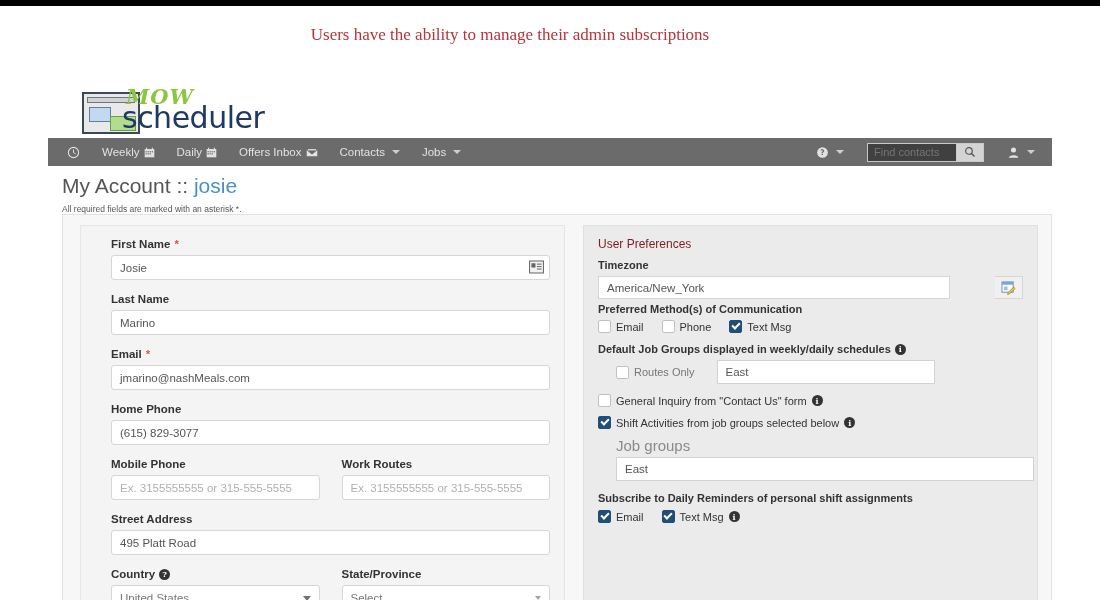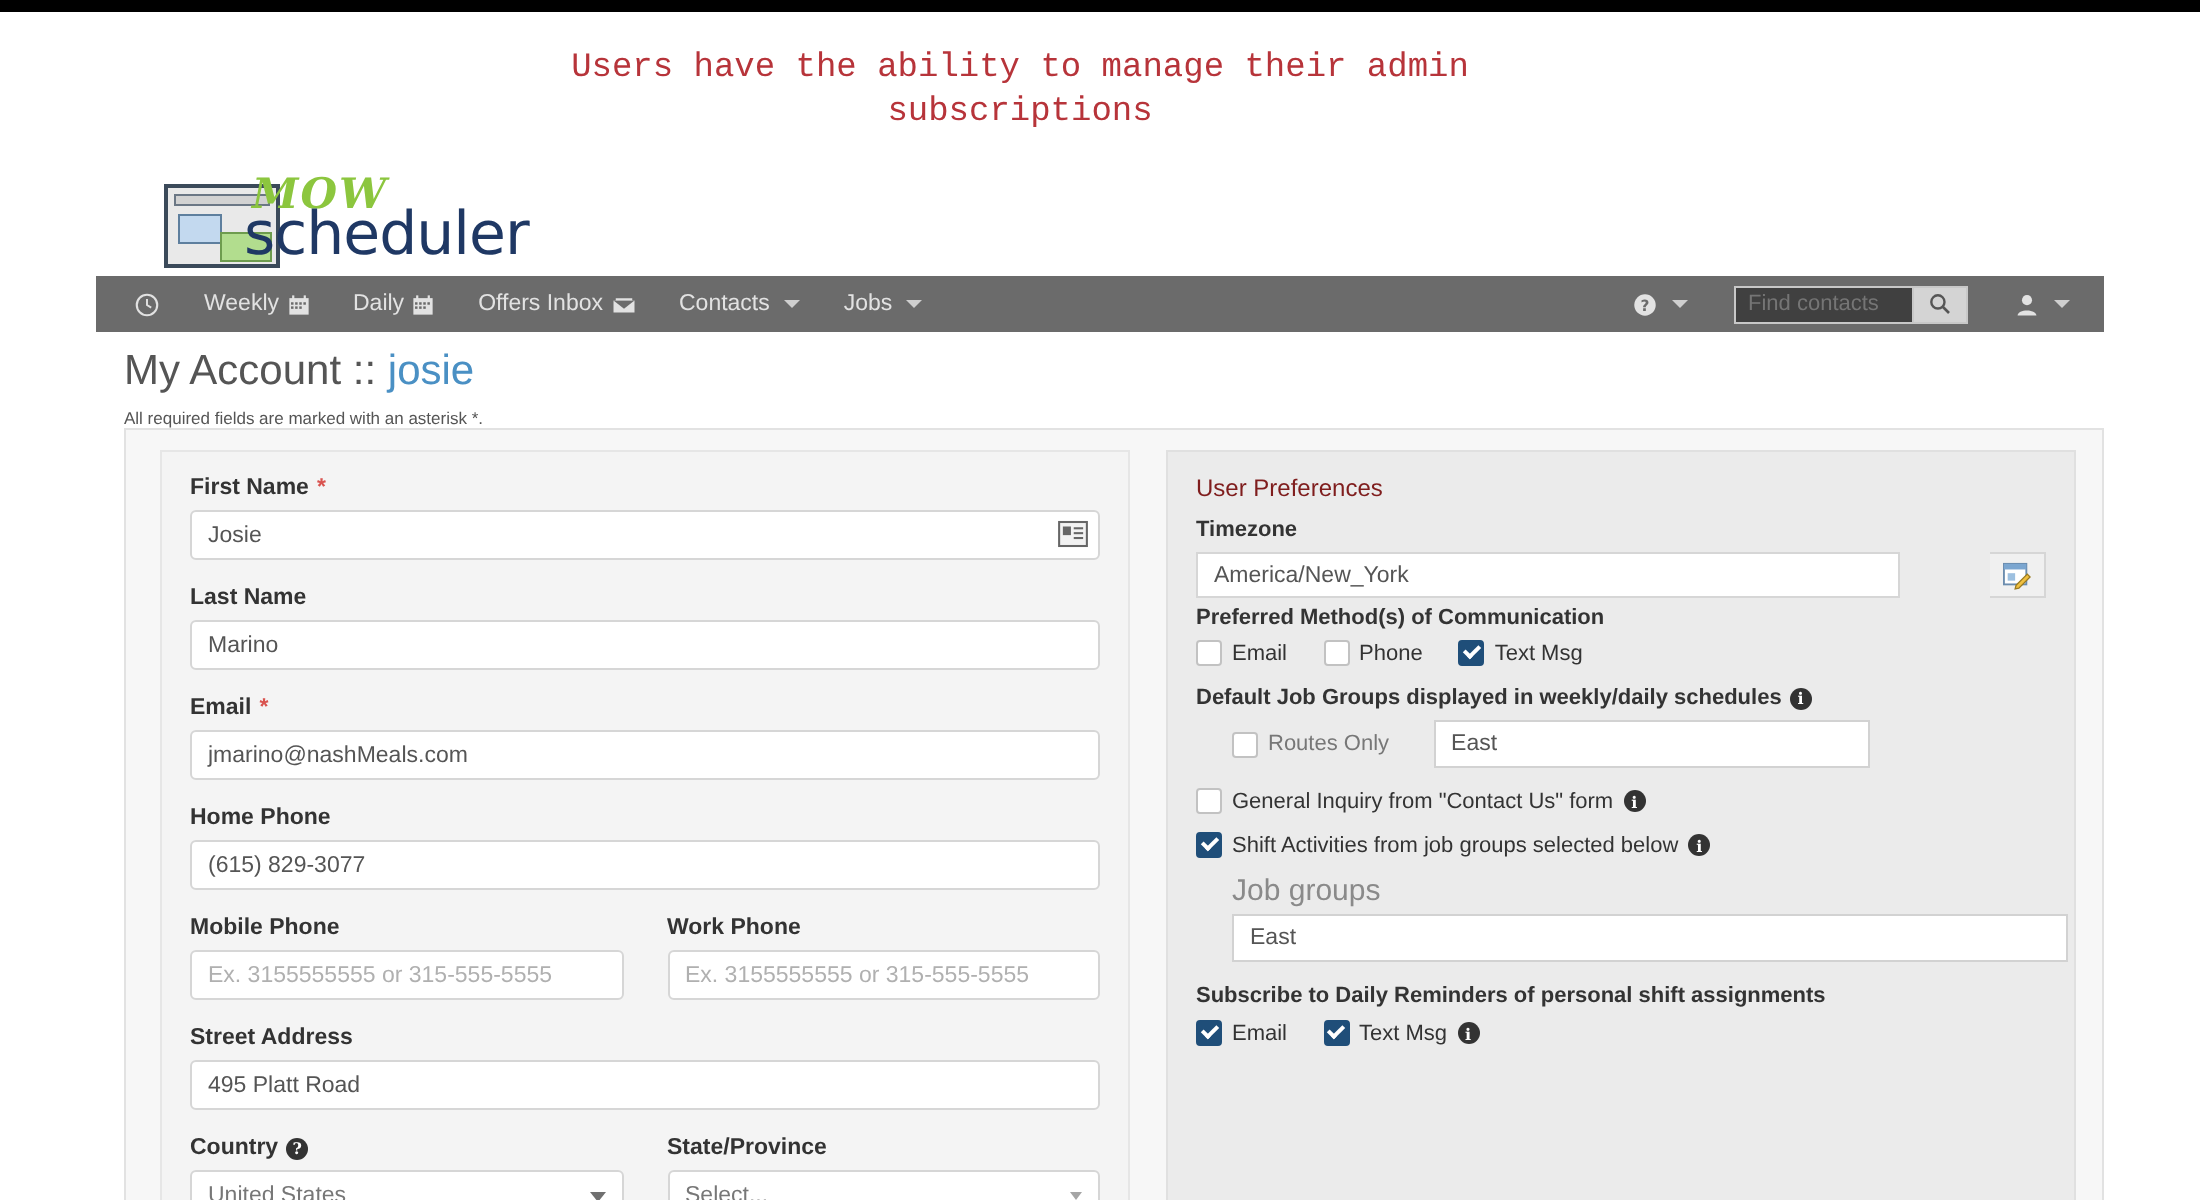--- a/index.html
+++ b/index.html
@@ -22,21 +22,21 @@
 
   
   .annotation {
     position: absolute;
     left: 280px; top: 24px;
     width: 460px;
     text-align: center;
     color: #b7343a;
     font-size: 17px;
     line-height: 22px;
-    font-family: Liberation Mono, monospace;
+    font-family: Liberation Serif, serif;
   }
   .anno-line {
     position: absolute;
     left: 470px; top: 60px;
     width: 180px; height: 360px;
     pointer-events: none;
   }
 
   
   .app {
@@ -153,21 +153,21 @@
     border-bottom: none;
   }
 
   
   .form-left {
     position: absolute; left: 17px; top: 10px;
     width: 485px; height: 376px;
     background: #f4f4f4;
     border: 1px solid #e6e6e6;
     border-bottom: none;
-    padding: 12px 14px 0 14px;
+    padding: 12px 14px 0 30px;
   }
   .lbl {
     font-size: 11.5px; font-weight: bold;
     color: #333; margin-bottom: 5px;
     display: flex; align-items: center; gap: 4px;
   }
   .ast { color: #d9534f; font-weight: bold; }
   .field {
     position: relative;
     height: 25px; margin-bottom: 13px;
@@ -444,21 +444,21 @@
         <div>
           <div class="lbl">
             <span>Mobile Phone</span>
           </div>
           <div class="field ph">
             <span>Ex. 3155555555 or 315-555-5555</span>
           </div>
         </div>
         <div>
           <div class="lbl">
-            <span>Work Phone</span>
+            <span>Work Routes</span>
           </div>
           <div class="field ph">
             <span>Ex. 3155555555 or 315-555-5555</span>
           </div>
         </div>
       </div>
 
       <div class="lbl">
         <span>Street Address</span>
       </div>

